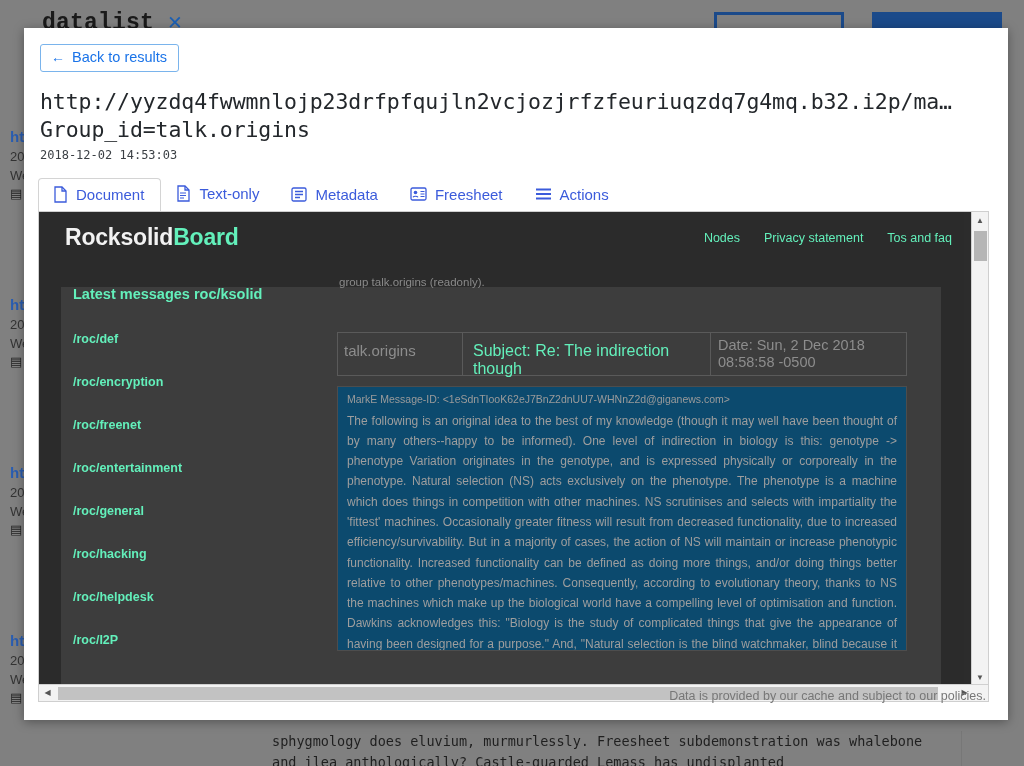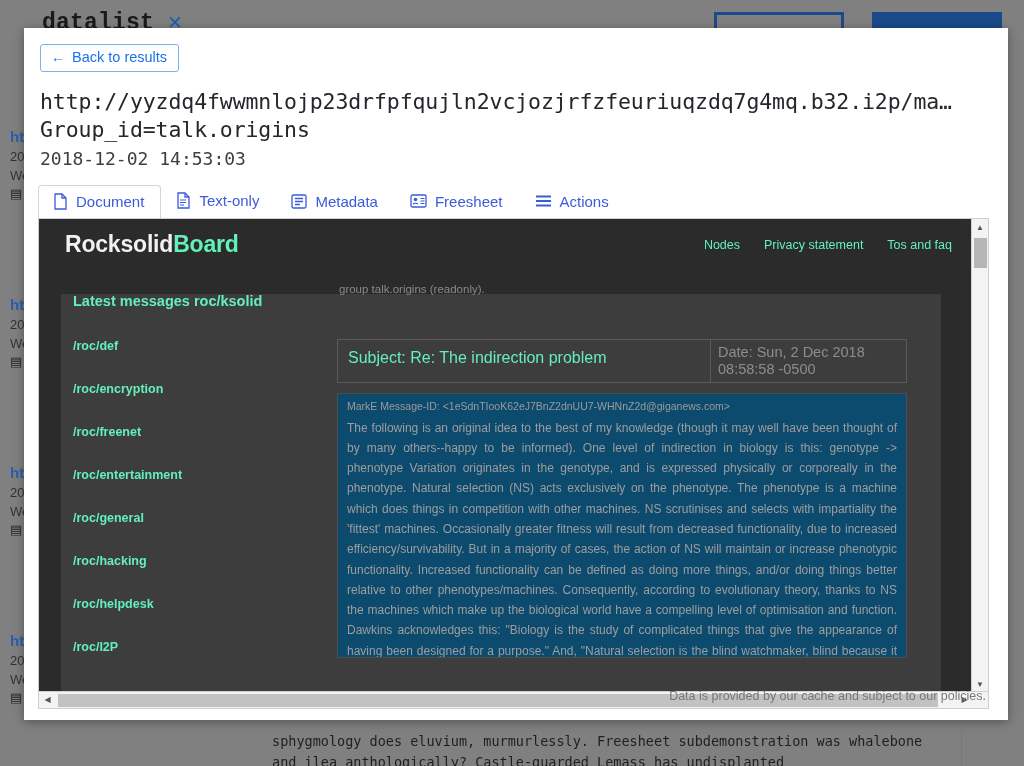--- a/index.html
+++ b/index.html
@@ -73,21 +73,21 @@
   .url-block { margin: 16px 0 0 16px; }
   .url-line {
     font-family: "DejaVu Sans Mono", monospace;
     font-size: 21.5px; line-height: 28px;
     color: #23272b;
     letter-spacing: -0.1px;
     white-space: nowrap;
   }
   .url-date {
     font-family: "DejaVu Sans Mono", monospace;
-    font-size: 18px; color: #3a3f44;
+    font-size: 12px; color: #3a3f44;
     margin-top: 4px;
   }
 
   
   .tabs {
     margin: 14px 0 0 14px;
     display: flex; align-items: flex-end;
     height: 35px;
     position: relative;
   }
@@ -389,21 +389,22 @@
           <a>/roc/entertainment</a>
           <a>/roc/general</a>
           <a>/roc/hacking</a>
           <a>/roc/helpdesk</a>
           <a>/roc/I2P</a>
         </div>
 
         <div class="rs-readonly">group talk.origins (readonly).</div>
 
         <div class="msg-head">
-          <div class="mh-subject">Subject: Re: The indirection problem</div>
+          <div class="mh-group">talk.origins</div>
+          <div class="mh-subject">Subject: Re: The indirection though</div>
           <div class="mh-date">Date: Sun, 2 Dec 2018 08:58:58 -0500</div>
         </div>
 
         <div class="msg-body">
           <div class="msg-id">MarkE Message-ID: &lt;1eSdnTIooK62eJ7BnZ2dnUU7-WHNnZ2d@giganews.com&gt;</div>
           <div class="msg-text">The following is an original idea to the best of my knowledge (though it may well have been thought of by many others--happy to be informed). One level of indirection in biology is this: genotype -&gt; phenotype Variation originates in the genotype, and is expressed physically or corporeally in the phenotype. Natural selection (NS) acts exclusively on the phenotype. The phenotype is a machine which does things in competition with other machines. NS scrutinises and selects with impartiality the 'fittest' machines. Occasionally greater fitness will result from decreased functionality, due to increased efficiency/survivability. But in a majority of cases, the action of NS will maintain or increase phenotypic functionality. Increased functionality can be defined as doing more things, and/or doing things better relative to other phenotypes/machines. Consequently, according to evolutionary theory, thanks to NS the machines which make up the biological world have a compelling level of optimisation and function. Dawkins acknowledges this: "Biology is the study of complicated things that give the appearance of having been designed for a purpose." And, "Natural selection is the blind watchmaker, blind because it does not see ahead, does not</div>
         </div>
       </div>
     </div>
 

